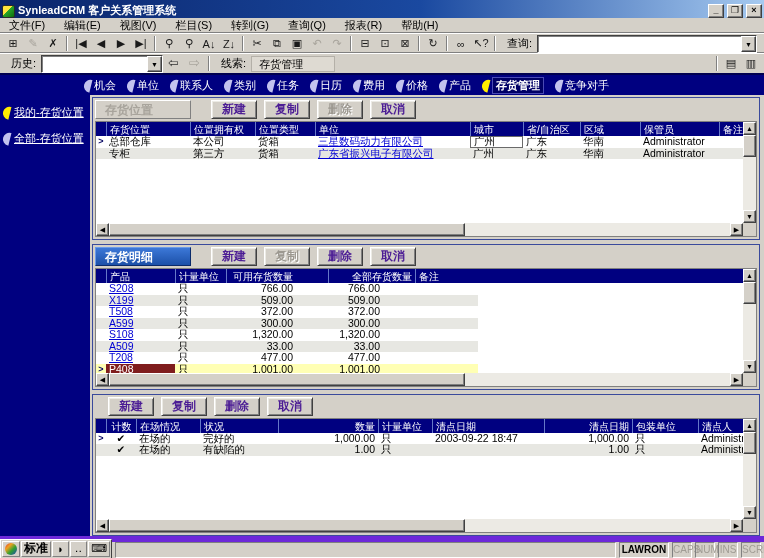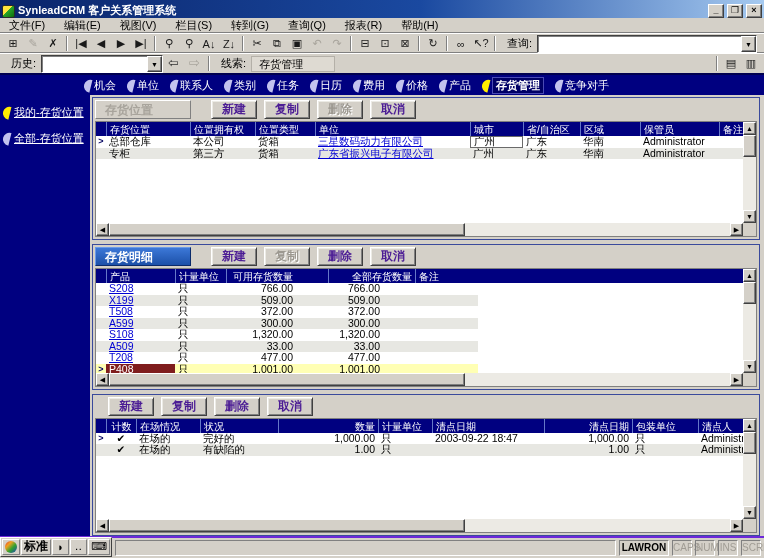--- a/index.html
+++ b/index.html
@@ -97,21 +97,21 @@
   .vs-down { position:absolute; bottom:0; left:0; }
   .vs-thumb { position:absolute; top:13px; left:0; width:13px; height:22px; background:#d4d0c8;
     border:1px solid; border-color:#fff #404040 #404040 #fff; box-shadow:inset -1px -1px 0 #808080; }
   .hscroll { position:absolute; bottom:0; left:0; right:13px; height:13px; background:#eceae4; display:flex; }
   .hs-thumb { height:13px; width:55%; background:#d4d0c8;
     border:1px solid; border-color:#fff #404040 #404040 #fff; box-shadow:inset -1px -1px 0 #808080; }
   .hs-fill { flex:1; }
   .sb-corner { position:absolute; bottom:0; right:0; width:13px; height:13px; background:#d4d0c8; }
   
   .statusbar { height:22px; display:flex; align-items:center; gap:3px; padding:2px 3px 2px 0;
-    border-top:2px solid #6d28d9; box-shadow:0 -1px 0 #808080; }
+    border-top:6px solid #6d28d9; box-shadow:0 -1px 0 #808080; }
   .ime { display:flex; align-items:center; height:20px; background:#d4d0c8; padding:1px; gap:1px; margin-top:-3px;
     border:1px solid; border-color:#fff #404040 #404040 #fff; position:relative; z-index:3; }
   .ime-cell { height:16px; min-width:17px; background:#d4d0c8; display:flex; align-items:center; justify-content:center;
     font-size:11px; border:1px solid; border-color:#fff #808080 #808080 #fff; padding:0 2px; }
   .ime-logo { width:12px; height:12px; border-radius:50%;
     background:linear-gradient(135deg,#e03030 0%,#f0a020 30%,#30a030 60%,#2040c0 100%); }
   .ime-label { font-weight:bold; font-size:12px; }
   .status-long { flex:1; height:16px; border:1px solid; border-color:#808080 #fff #fff #808080; }
   .status-cell { height:16px; border:1px solid; border-color:#808080 #fff #fff #808080;
     text-align:center; font-size:10px; line-height:14px; flex:none; }

